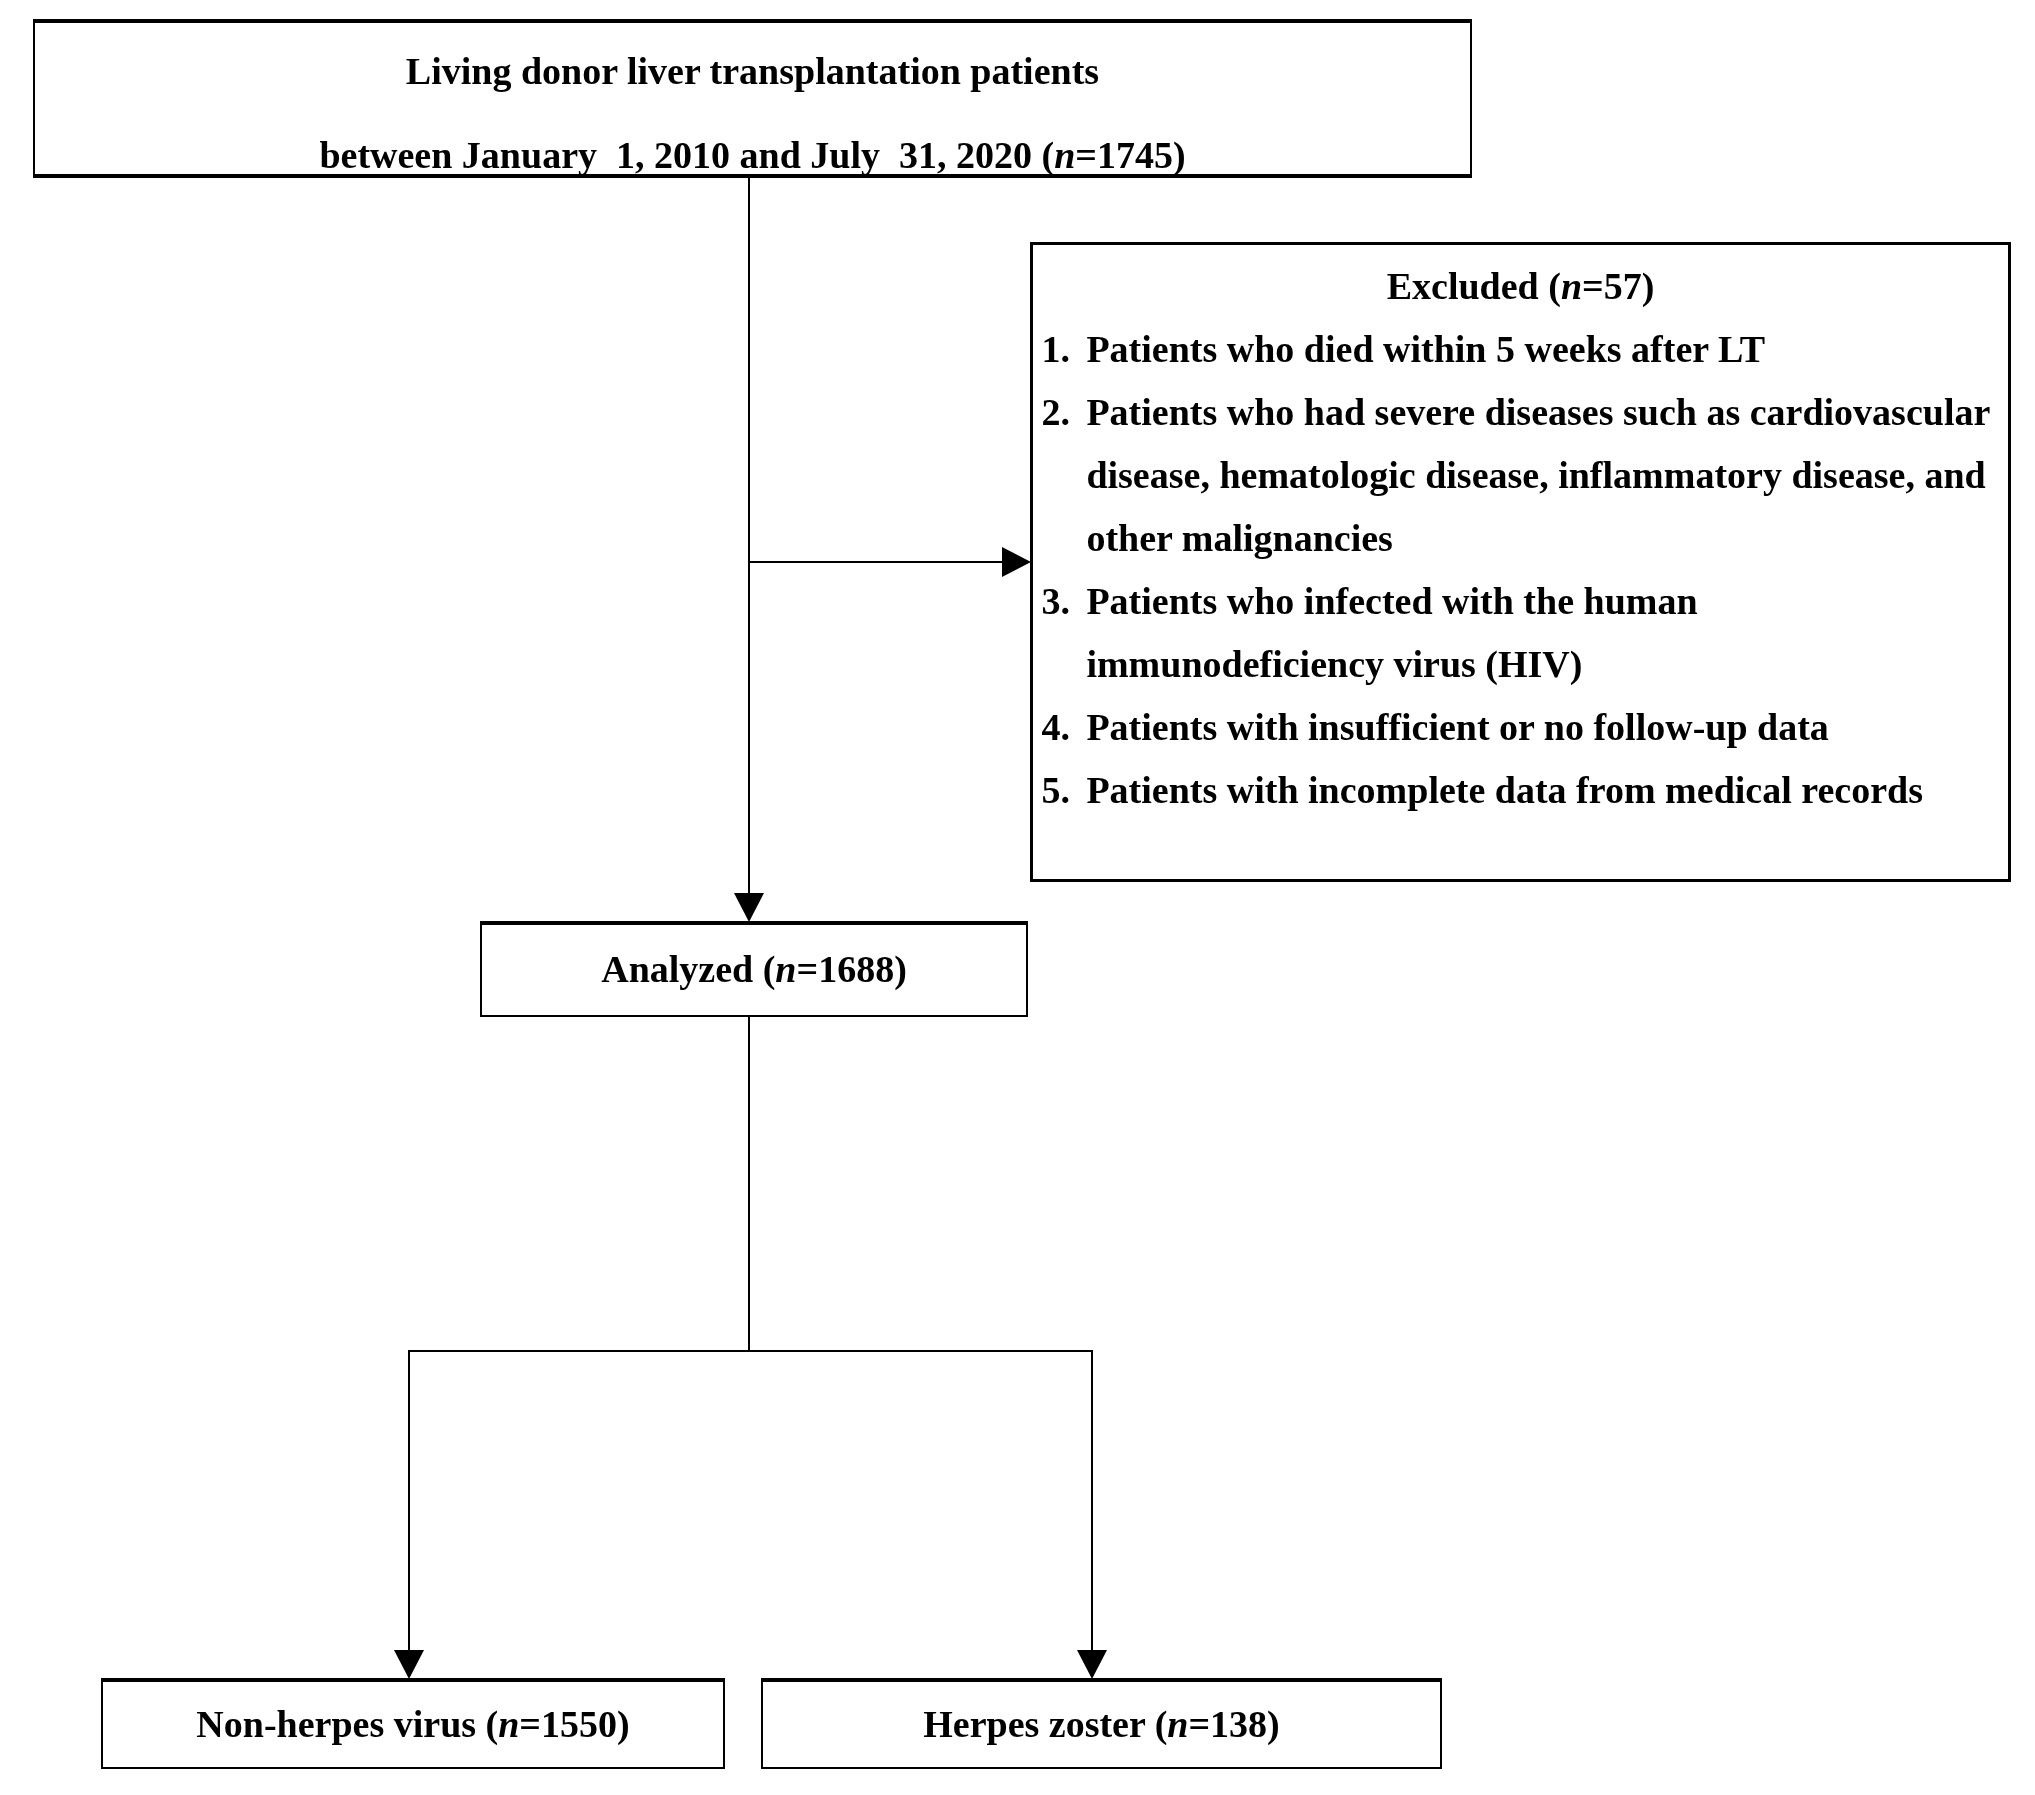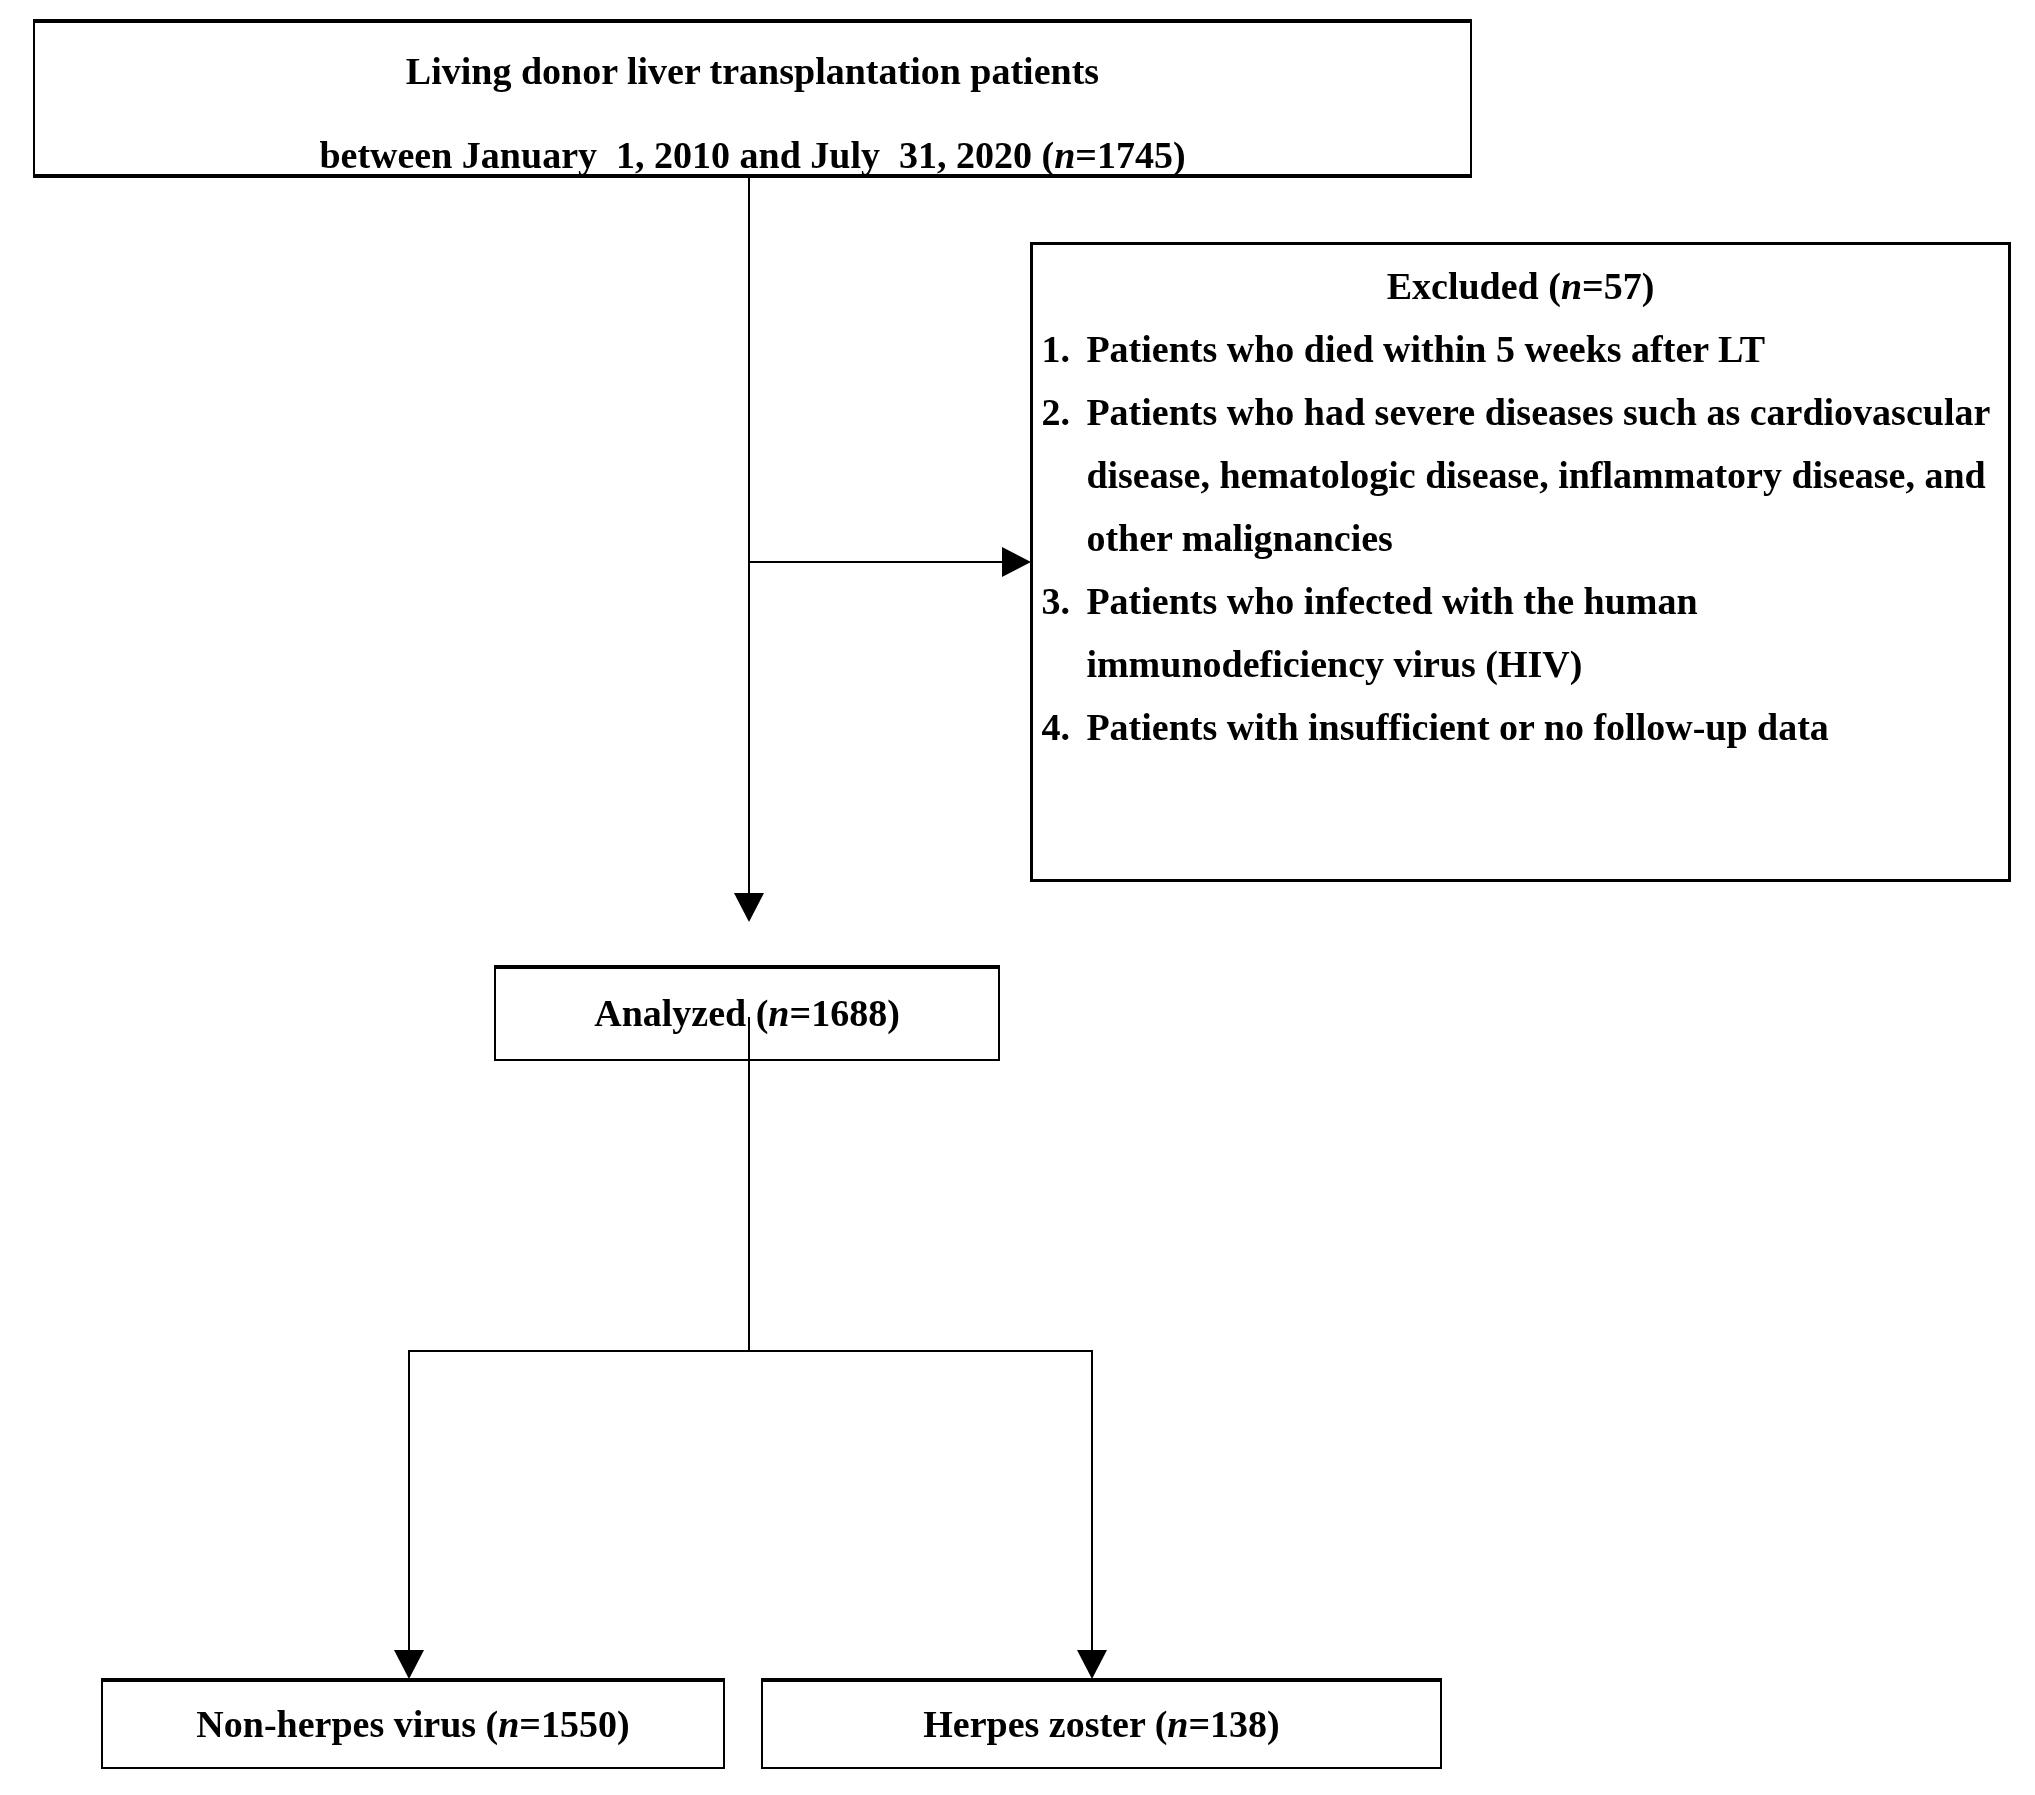--- a/index.html
+++ b/index.html
@@ -40,21 +40,21 @@
   }
   .ex-title{text-align:center;}
   .ex-item{padding-left:45px;}
   .ex-num{display:inline-block;width:45px;margin-left:-45px;}
 
   .center-box{
     display:flex;align-items:center;justify-content:center;
     font-size:38px;line-height:1.1;
     border-top-width:4.9px;
   }
-  #analyzed-box{left:494px;top:921px;width:506px;height:96px;margin-top:44px;}
+  #analyzed-box{left:480px;top:921px;width:548px;height:96px;}
   #nonhz-box{left:101px;top:1678px;width:624px;height:91px;}
   #hz-box{left:761px;top:1678px;width:681px;height:91px;}
 
   #vline-a{left:748px;top:178px;width:2.1px;height:716px;}
   #arr-a{left:734px;top:893px;}
   #hline-b{left:748px;top:561px;width:256px;height:2.1px;}
   #arr-b{left:1002px;top:547px;}
   #vline-c{left:748px;top:1017px;width:2.1px;height:335px;}
   #hline-d{left:408px;top:1350px;width:685px;height:2.1px;}
   #vline-e{left:408px;top:1350px;width:2.1px;height:302px;}
@@ -90,20 +90,23 @@
     </div>
     <div class="ex-item">
       <span class="ex-num">2.</span><span>Patients who had severe diseases such as cardiovascular disease, hematologic disease, inflammatory disease, and other malignancies</span>
     </div>
     <div class="ex-item">
       <span class="ex-num">3.</span><span>Patients who infected with the human immunodeficiency virus (HIV)</span>
     </div>
     <div class="ex-item">
       <span class="ex-num">4.</span><span>Patients with insufficient or no follow-up data</span>
     </div>
+    <div class="ex-item">
+      <span class="ex-num">5.</span><span>Patients with incomplete data from medical records</span>
+    </div>
   </div>
 
   <div class="box center-box" id="analyzed-box">
     <div>
       <span>Analyzed (</span><i>n</i><span>=1688)</span>
     </div>
   </div>
 
   <div class="cline" id="vline-c"></div>
   <div class="cline" id="hline-d"></div>

